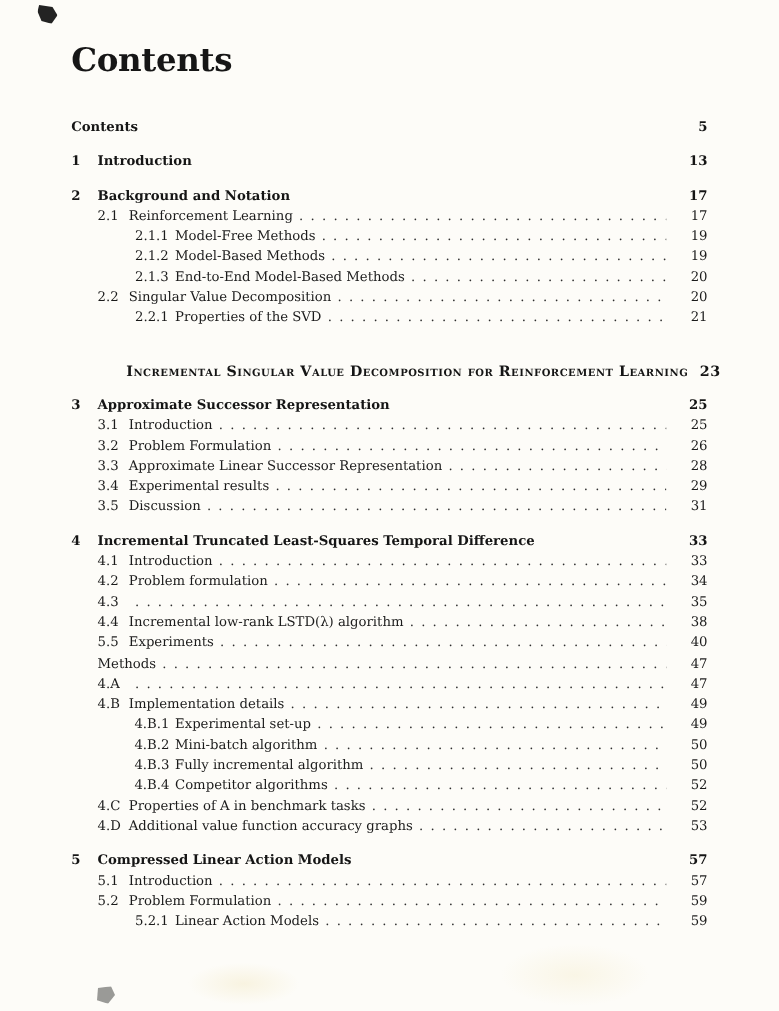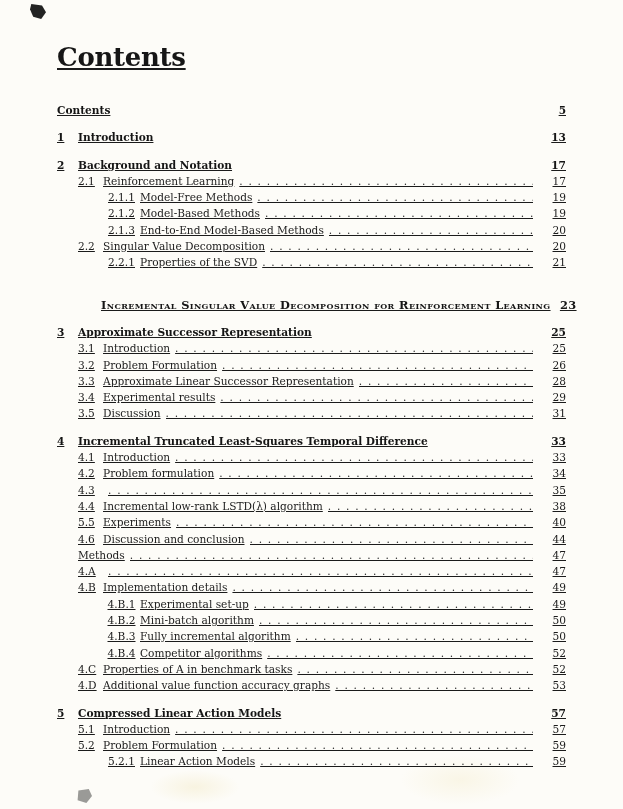--- a/index.html
+++ b/index.html
@@ -13,22 +13,21 @@
     height: 809px;
     background: #fdfcf8;
     overflow: hidden;
     font-family: "DejaVu Serif", "Liberation Serif", serif;
     color: #1b1b1b;
   }
   .content {
     position: absolute;
     left: 57px;
     right: 57px;
-    top: 8px;
-    text-decoration: underline;
+    top: 0;
   }
   h1.doc-title {
     font-size: 26px;
     font-weight: bold;
     letter-spacing: -0.3px;
     margin: 34px 0 0 0;
     line-height: 30px;
     color: #161616;
   }
   .toc {
@@ -239,26 +238,20 @@
           <span class="dots"></span>
           <span class="pagenum">38</span>
         </div>
         <div class="entry level-section">
           <span class="num">5.5</span>
           <span class="title">Experiments</span>
           <span class="dots"></span>
           <span class="pagenum">40</span>
         </div>
         <div class="entry level-section">
-          <span class="num">4.6</span>
-          <span class="title">Discussion and conclusion</span>
-          <span class="dots"></span>
-          <span class="pagenum">44</span>
-        </div>
-        <div class="entry level-section">
           <span class="title">Methods</span>
           <span class="dots"></span>
           <span class="pagenum">47</span>
         </div>
         <div class="entry level-section">
           <span class="num">4.A</span>
           <span class="dots"></span>
           <span class="pagenum">47</span>
         </div>
         <div class="entry level-section">

